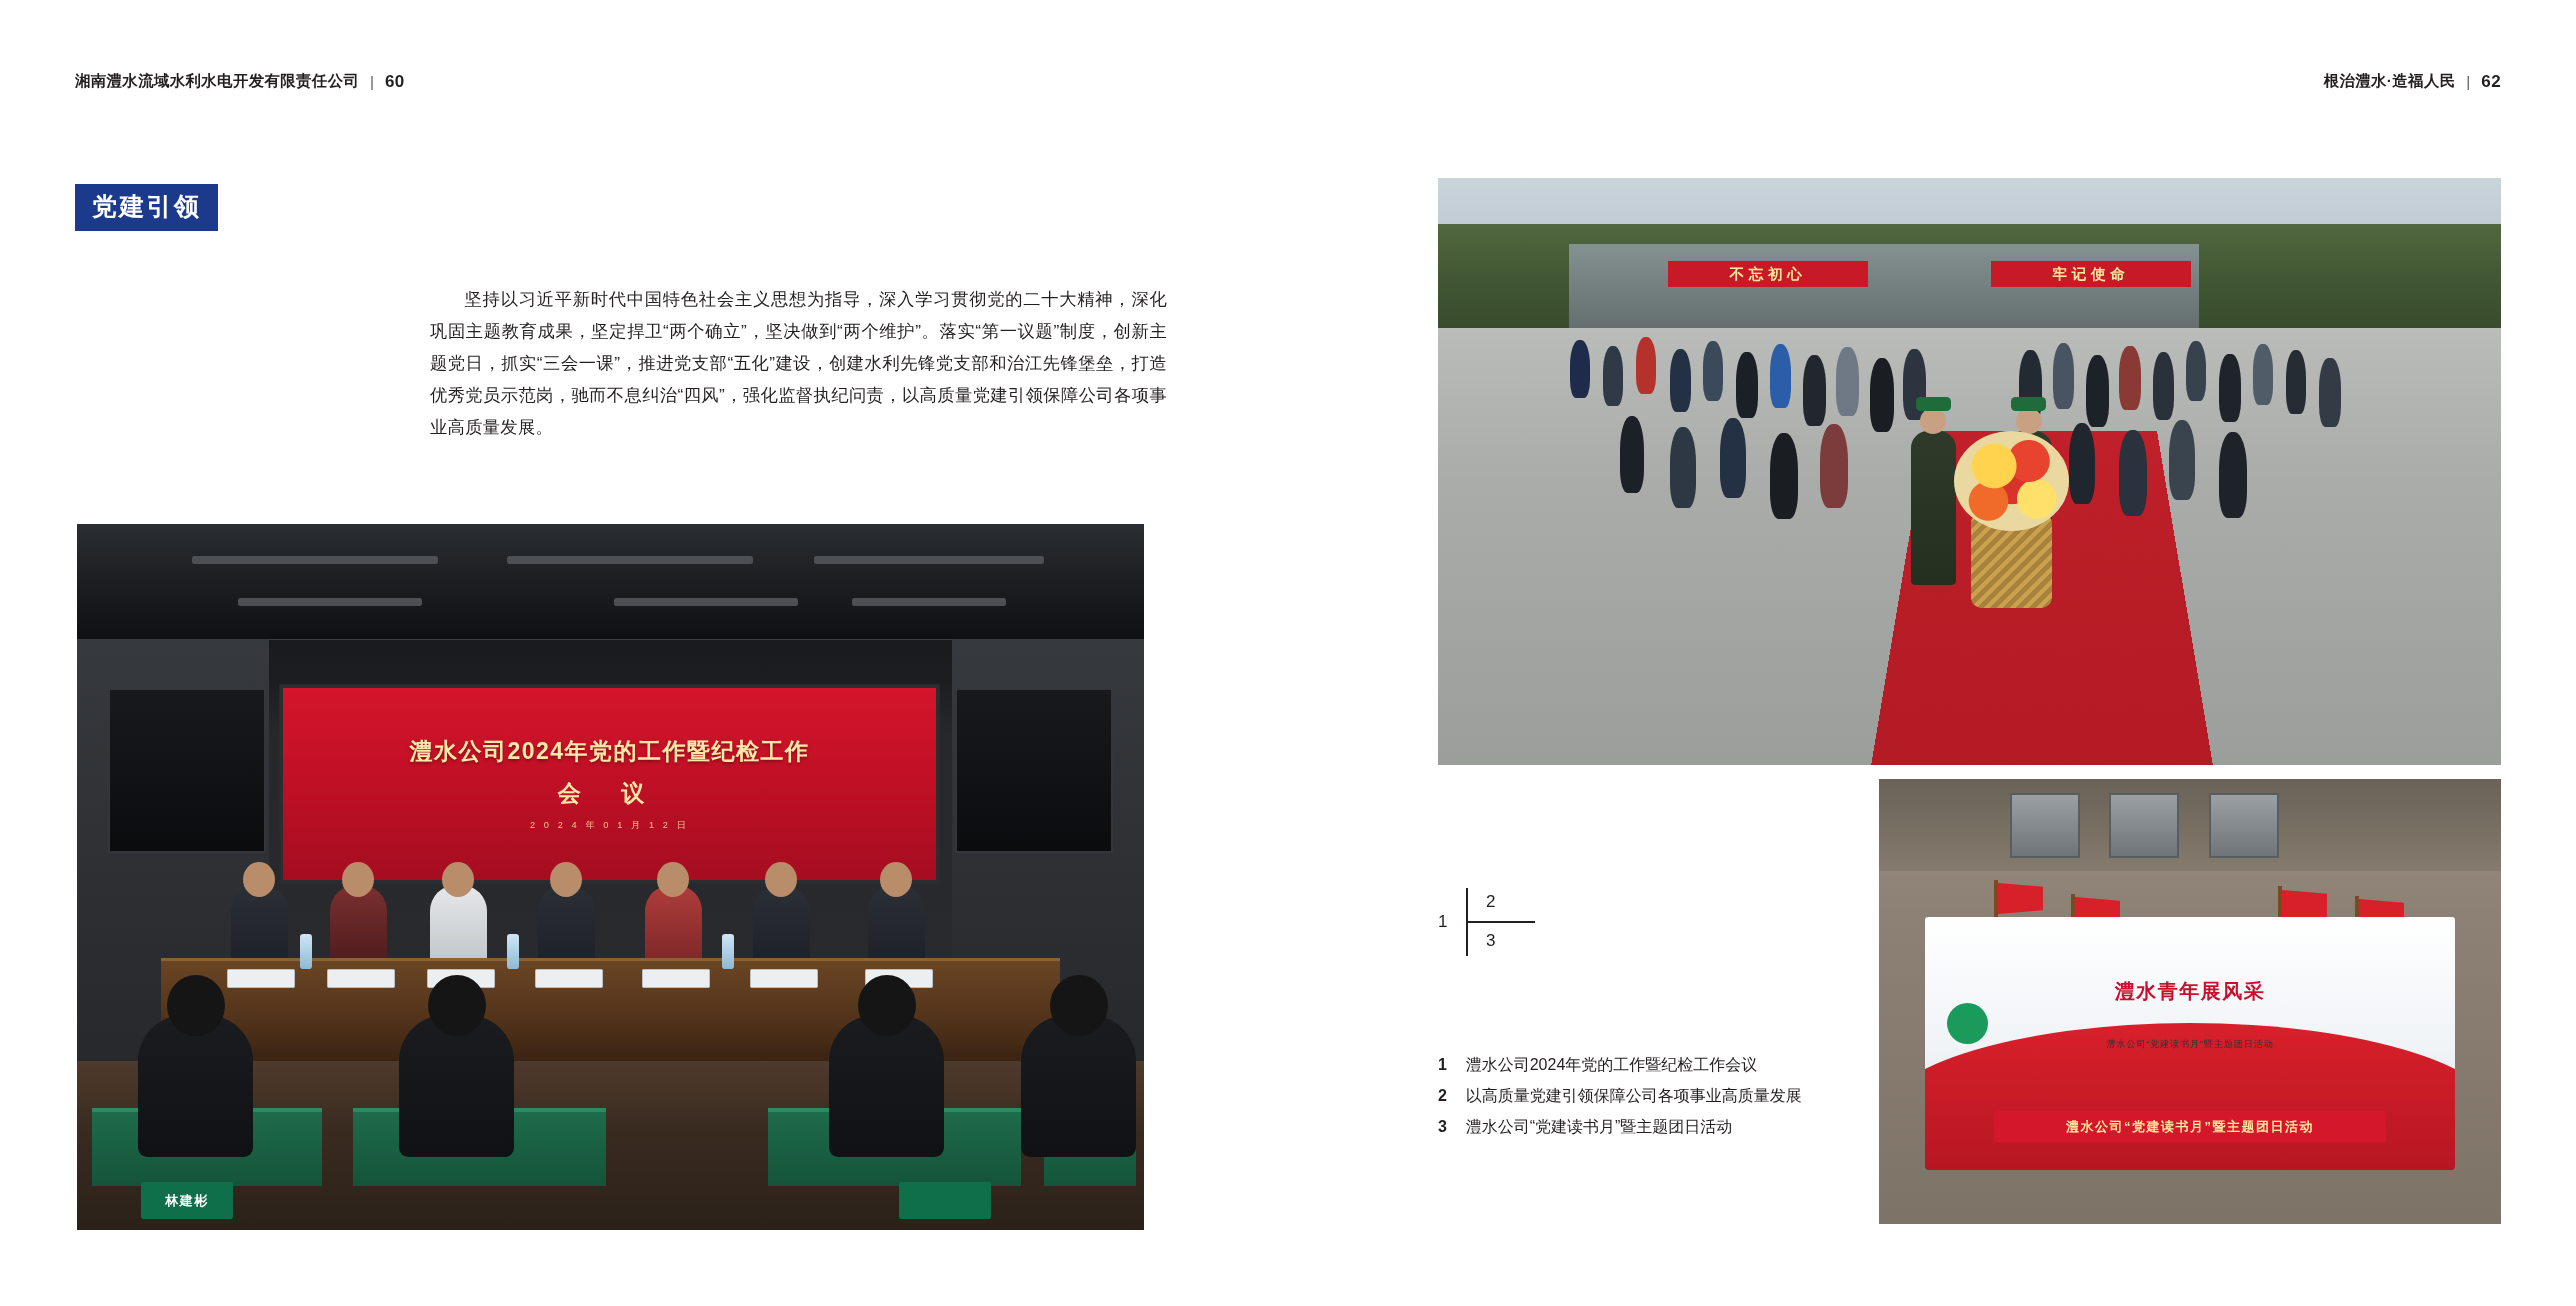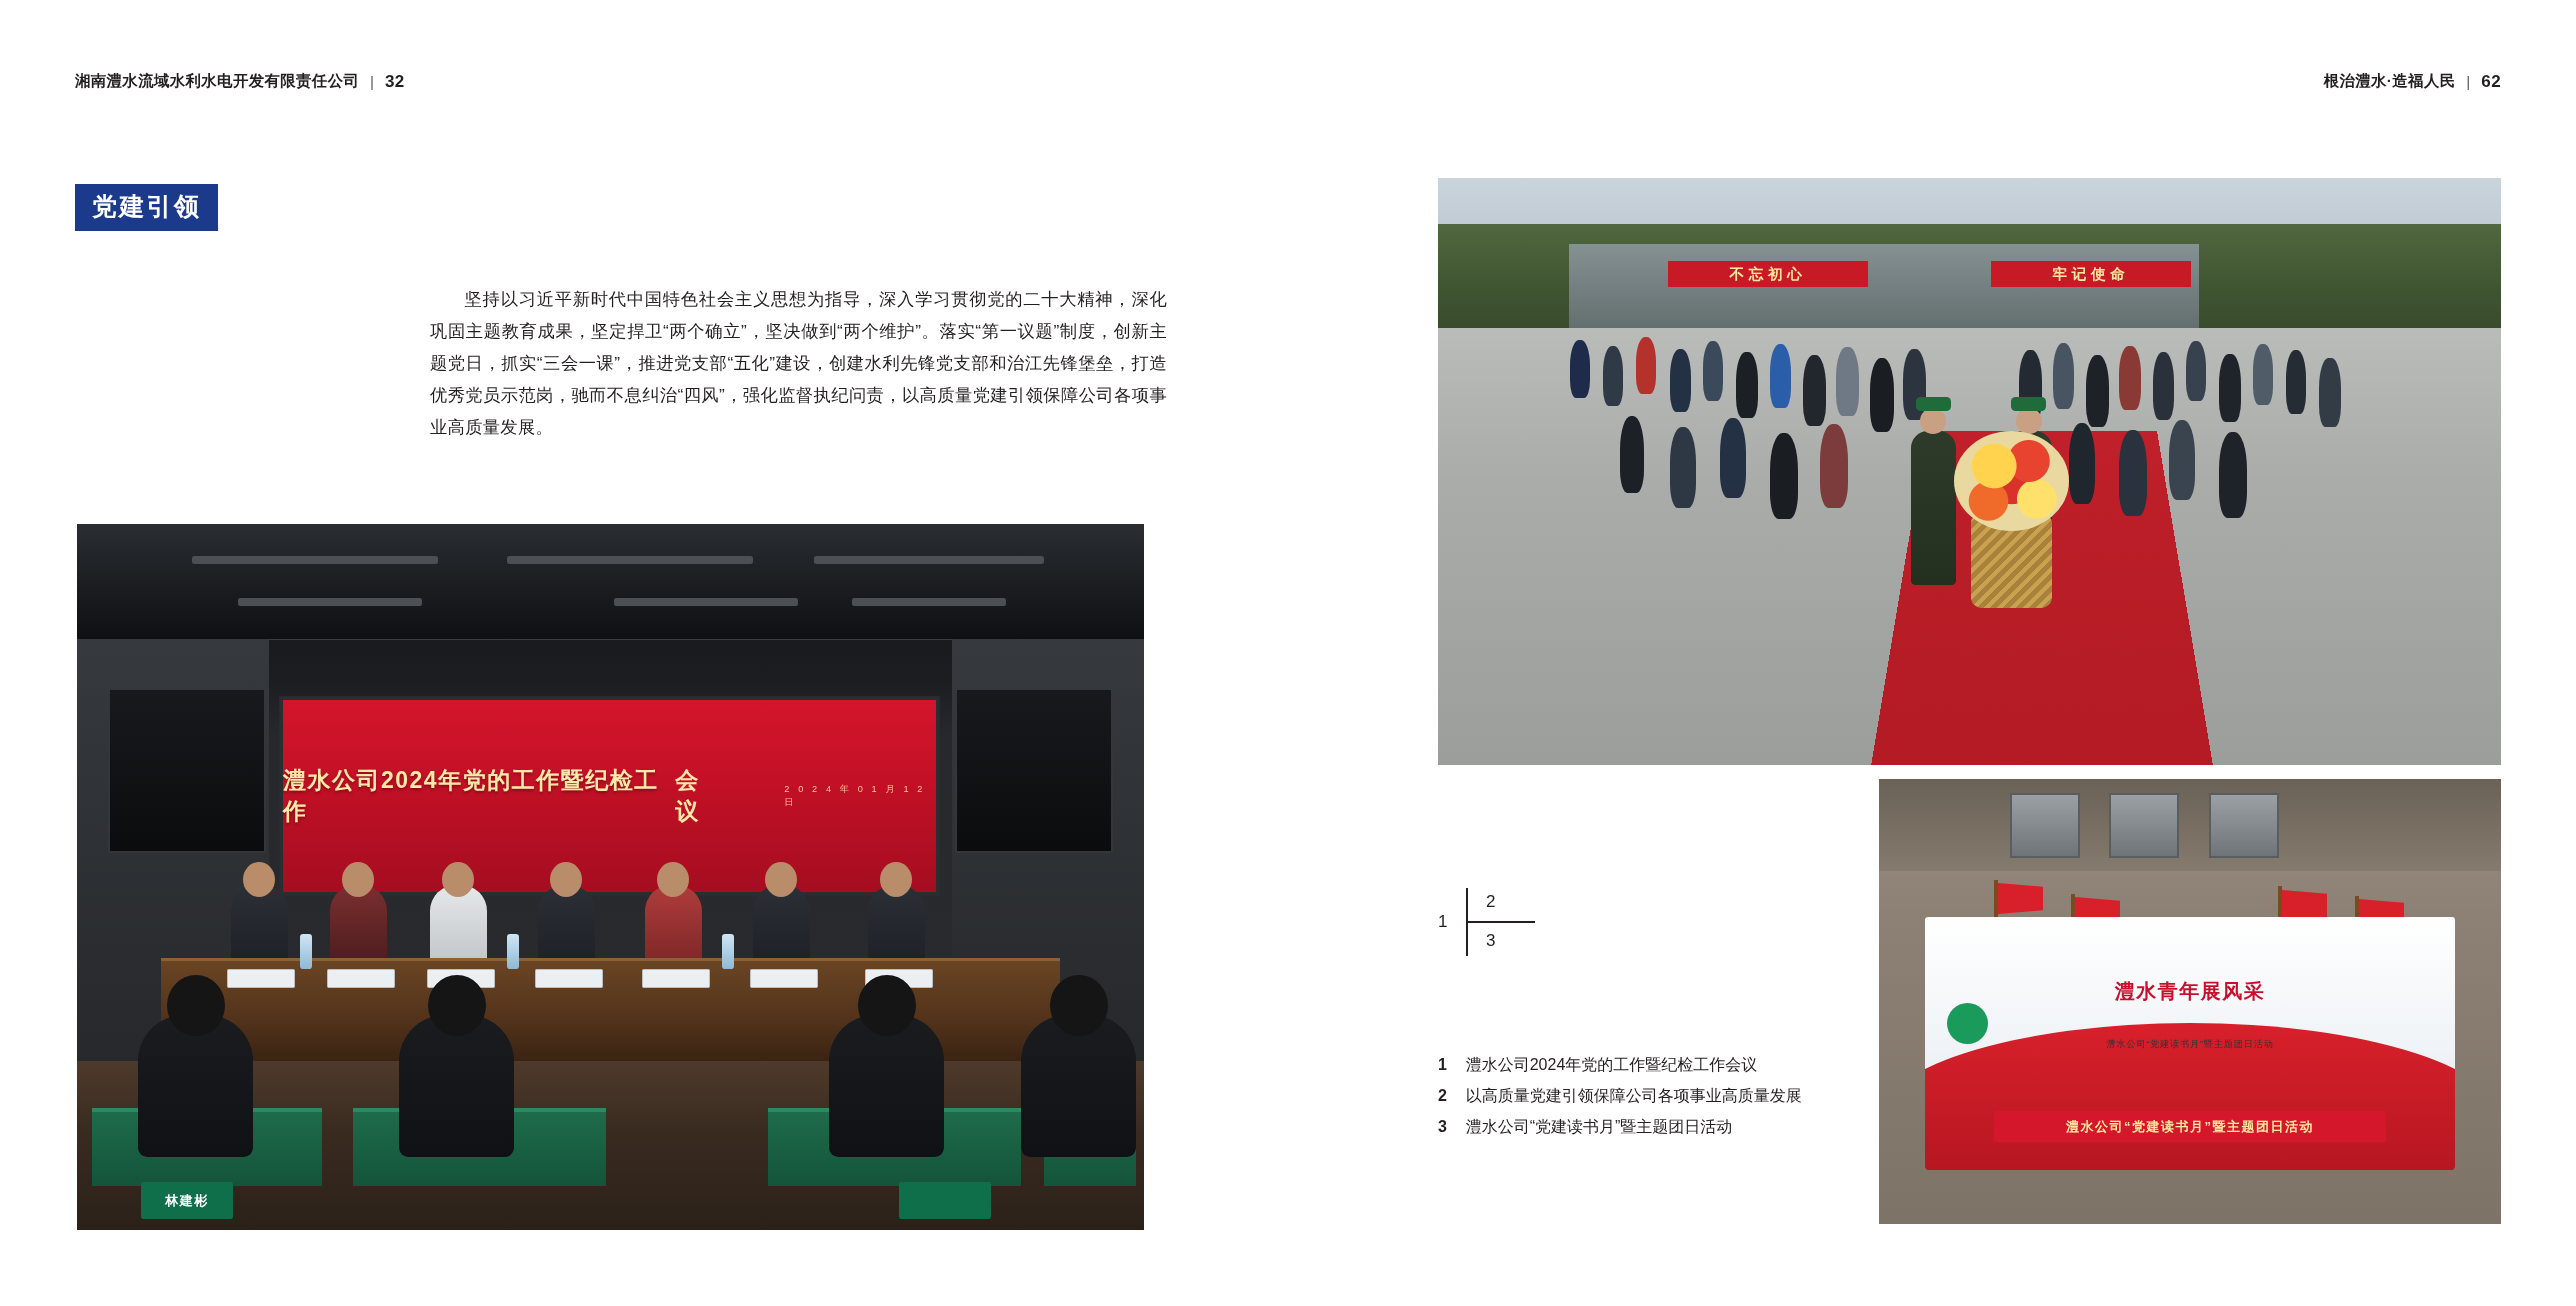--- a/index.html
+++ b/index.html
@@ -98,23 +98,22 @@
     border-bottom: 1.5px solid #3a3d42;
   }
   .hall-ceil-strip {
     position:absolute; height: 7.7px; background:#4c5055; border-radius:2.3px;
   }
   .hall-screen {
     position: absolute;
     left: 206px; top: 164px; width: 653px; height: 192px;
     background: linear-gradient(180deg,#d4152b 0%, #c21026 45%, #a50d20 100%);
     box-shadow: 0 0 0 3.8px #2b2d31;
-    display: flex; align-items: center; justify-content: center;
+    display: flex; flex-direction: column; align-items: center; justify-content: center;
     gap: 10.7px;
-    margin-top: 12px;
   }
   .hall-screen .l1 {
     color: #ffe9a8; font-size: 23px; font-weight: 700; letter-spacing: 1.5px;
     text-shadow: 0 1.5px 3.1px rgba(0,0,0,.35);
   }
   .hall-screen .l2 {
     color: #ffe9a8; font-size: 23px; font-weight: 700; letter-spacing: 17px;
   }
   .hall-screen .l3 { color: #ffd9a0; font-size: 9.2px; letter-spacing: 3.1px; opacity:.9;}
   .hall-sidepanel {
@@ -352,21 +351,21 @@
   .cap-row { display:flex; gap: 15.4px; align-items:flex-start; }
   .cap-num { width: 12.3px; flex: 0 0 12.3px; font-weight:600; }
   .cap-text { flex: 1 1 auto; }
 </style>
 </head>
 <body>
 
 <div class="runhead runhead-left">
   <span>湘南澧水流域水利水电开发有限责任公司</span>
   <span class="sep">|</span>
-  <span class="pageno">32</span>
+  <span class="pageno">60</span>
 </div>
 
 <div class="runhead runhead-right">
   <span>根治澧水·造福人民</span>
   <span class="sep">|</span>
   <span class="pageno">62</span>
 </div>
 
 <div class="section-title">党建引领</div>
 

